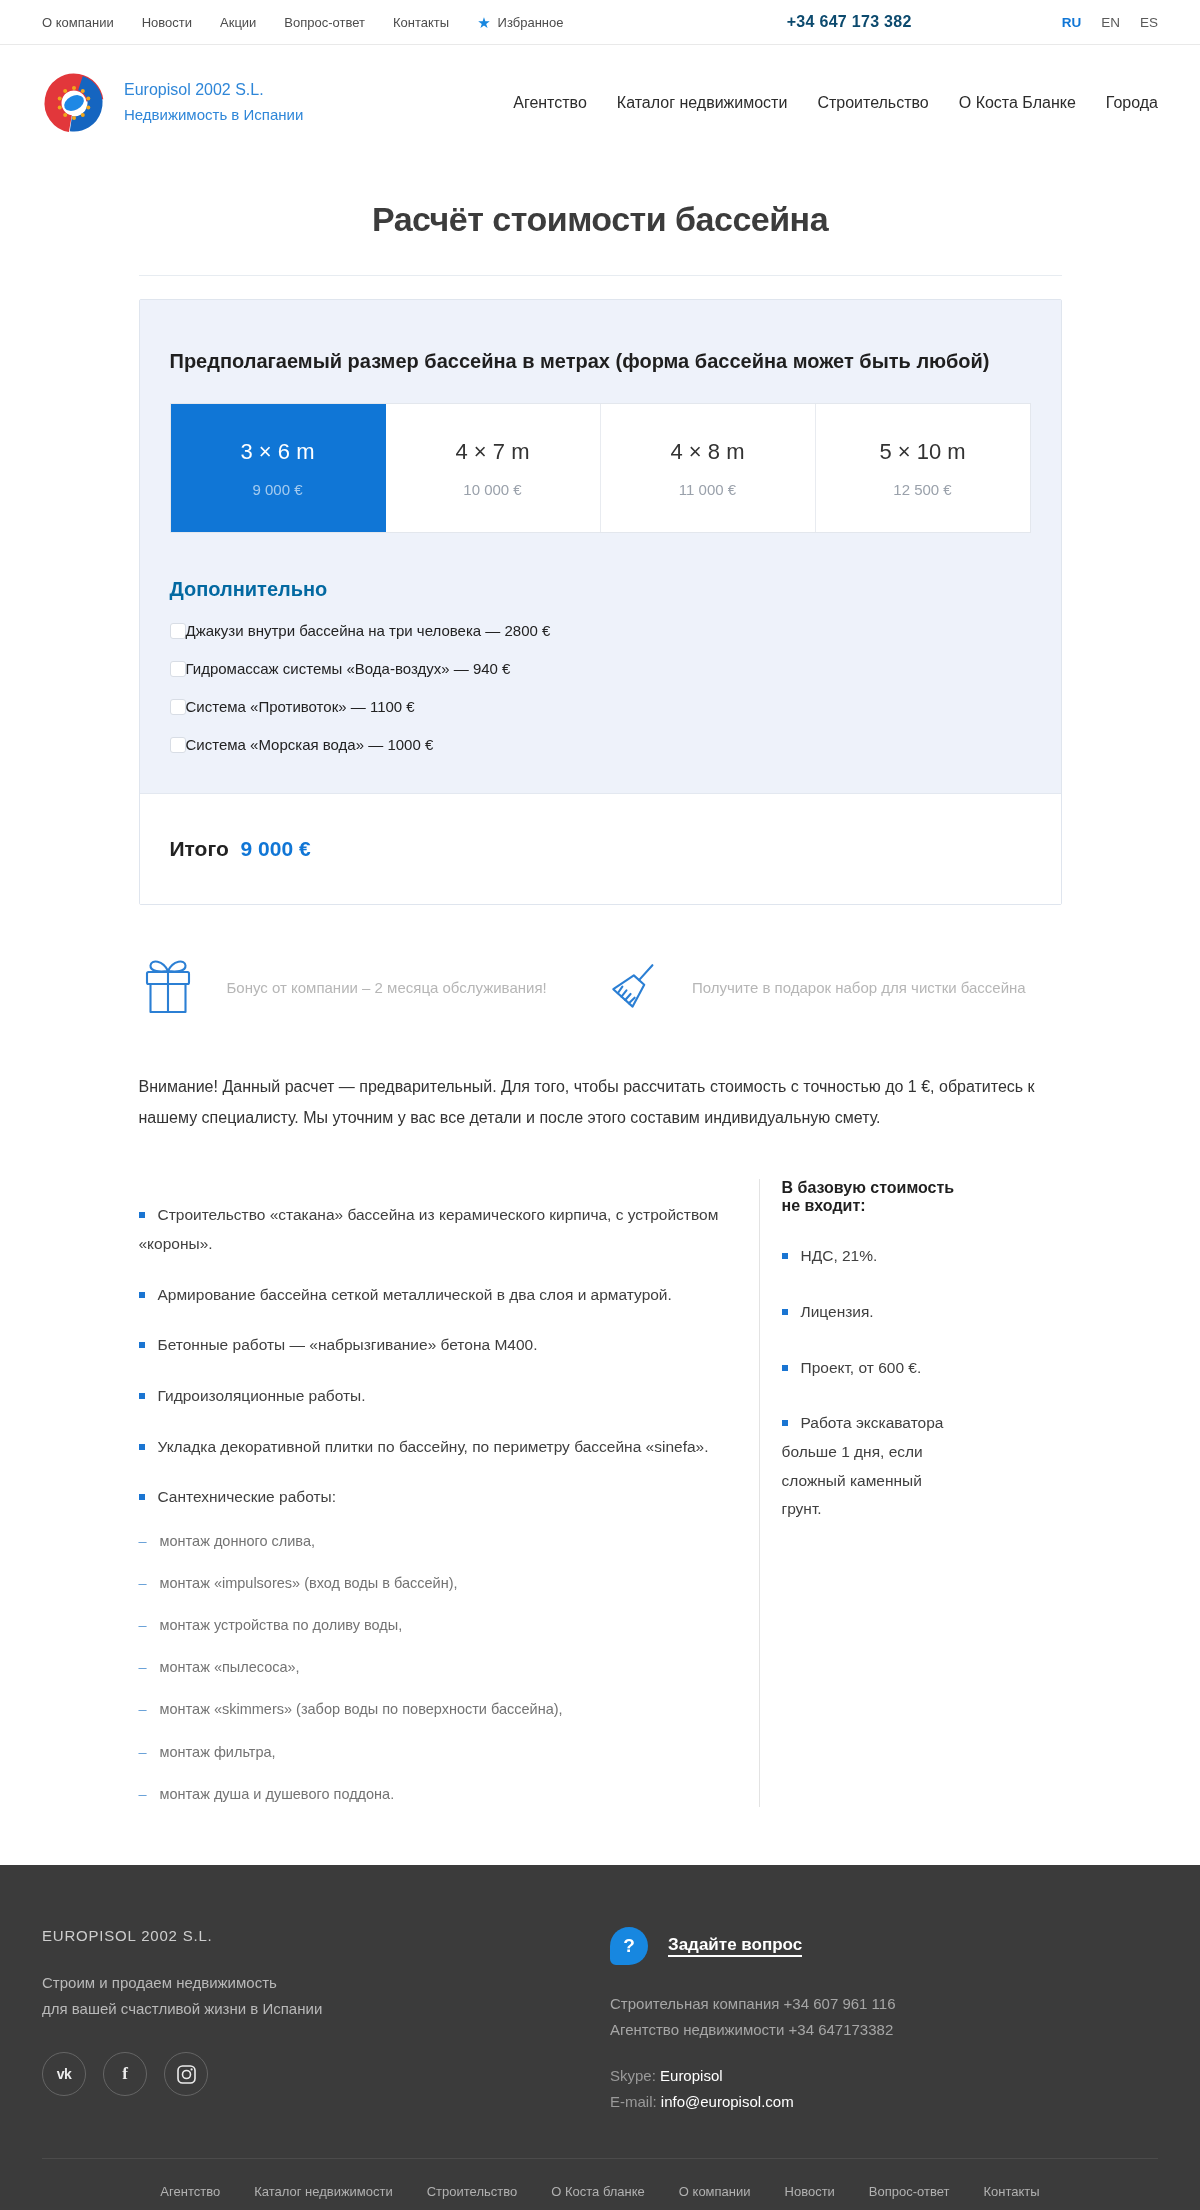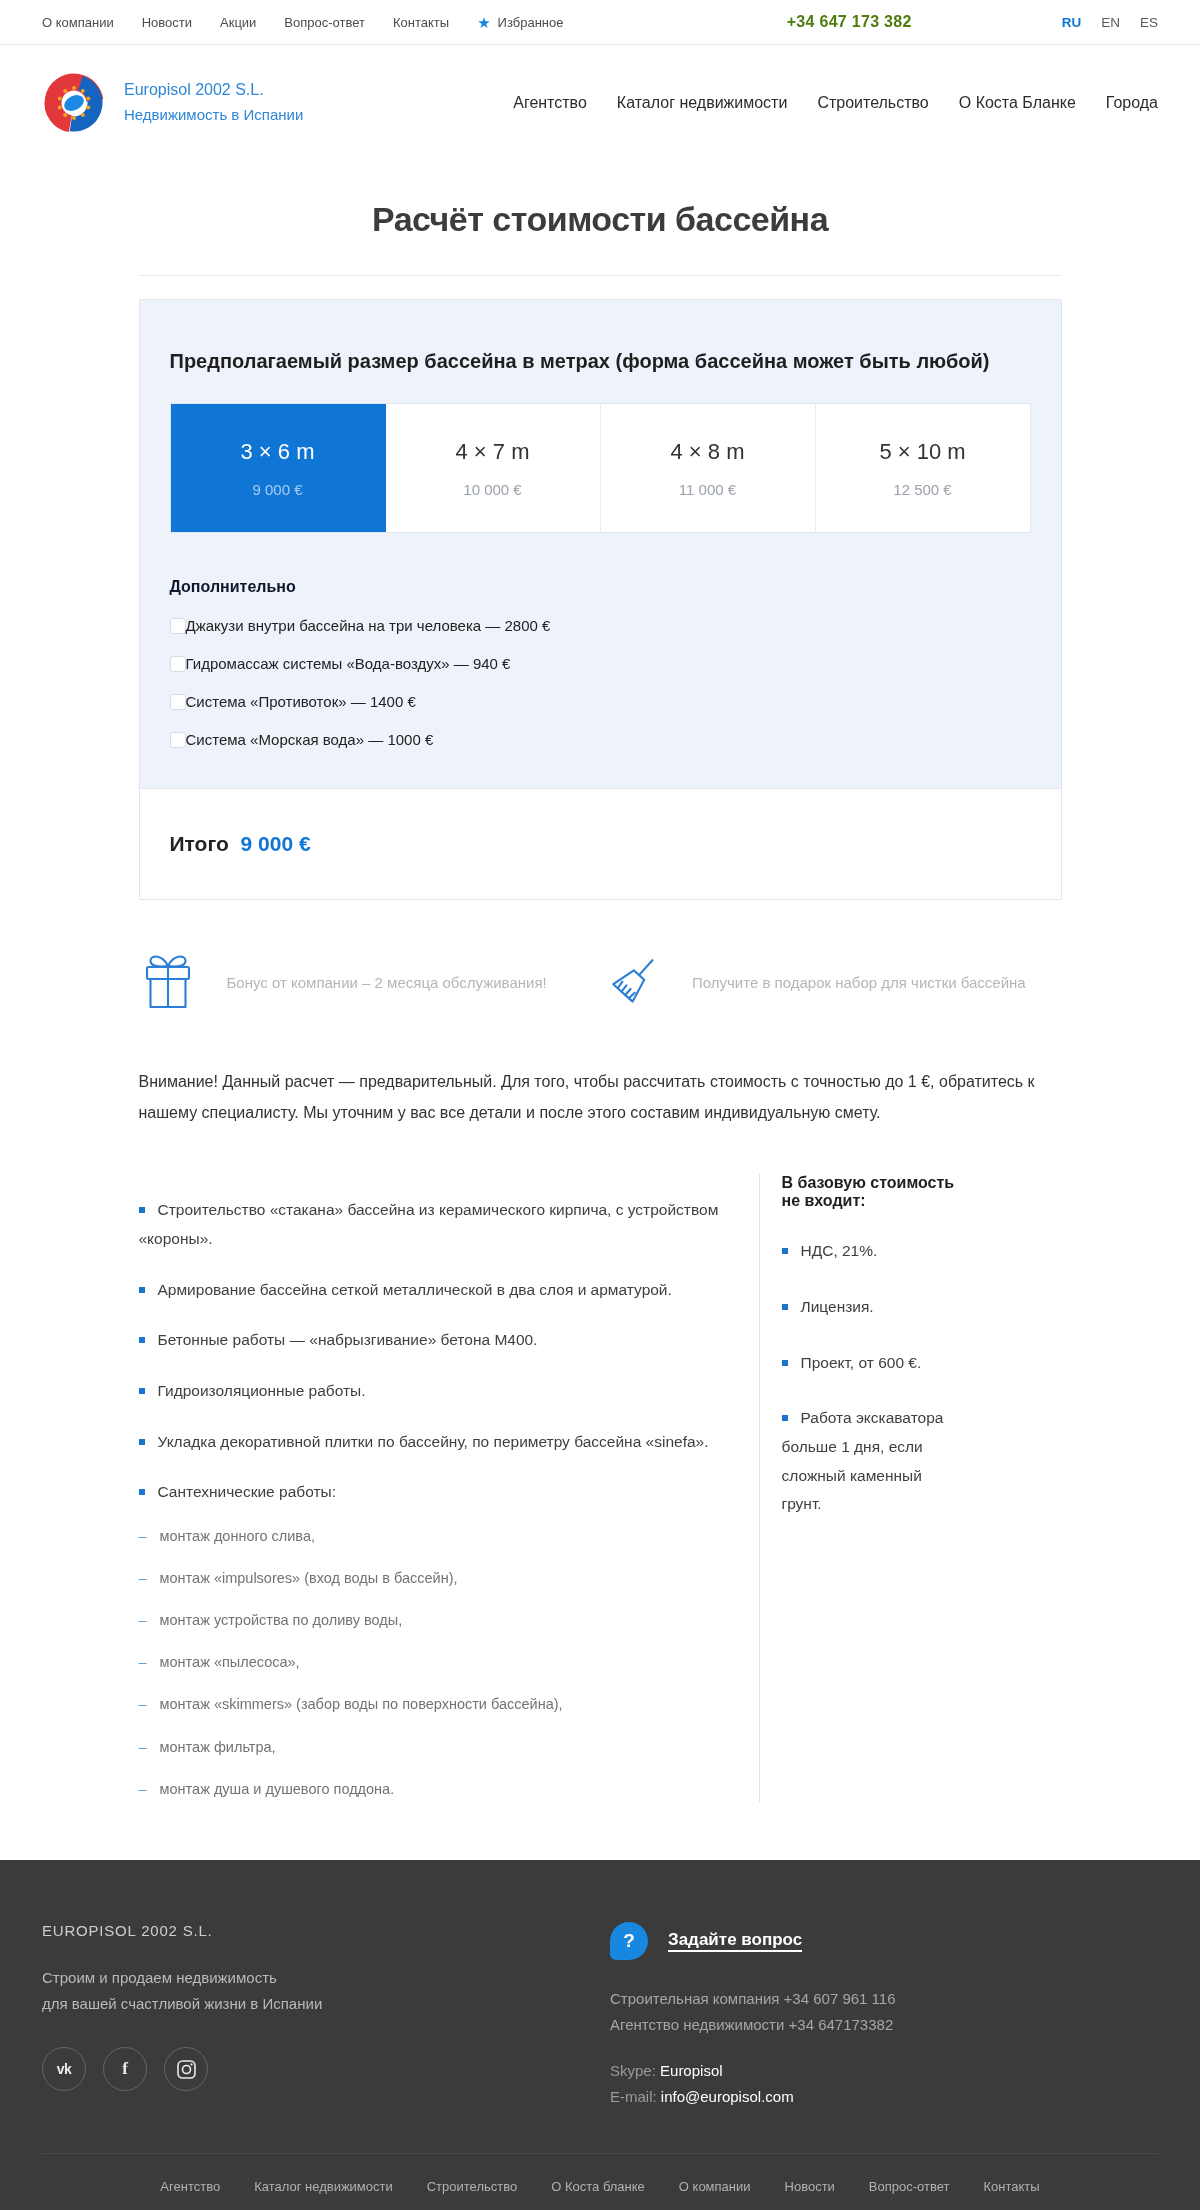--- a/index.html
+++ b/index.html
@@ -9,21 +9,21 @@
   *{box-sizing:border-box;margin:0;padding:0;}
   body{width:1200px;margin:0 auto;background:#fff;font-family:"Liberation Sans",sans-serif;color:#333;}
   a{text-decoration:none;color:inherit;cursor:pointer;}
 
   
   .topbar{height:45px;border-bottom:1px solid #e9e9e9;background:#fff;}
   .topbar-in{width:1116px;margin:0 auto;height:100%;display:flex;align-items:center;}
   .top-links{display:flex;gap:28px;align-items:center;font-size:13px;color:#4c4c4c;}
   .fav{display:flex;align-items:center;gap:7px;color:#4c4c4c;}
   .fav .star{color:var(--accent2);font-size:15px;line-height:1;}
-  .top-phone{margin-left:auto;font-size:16px;font-weight:700;color:#4d7c0f;letter-spacing:.3px;}
+  .top-phone{margin-left:auto;font-size:16px;font-weight:700;color:#0c4a6e;letter-spacing:.3px;}
   .langs{margin-left:150px;display:flex;gap:20px;font-size:13.5px;color:#5a5a5a;}
   .langs .active{color:var(--accent);font-weight:700;}
 
   
   .header{height:115px;}
   .header-in{width:1116px;margin:0 auto;height:100%;display:flex;align-items:center;}
   .logo{display:flex;align-items:center;gap:18px;}
   .logo-text{font-size:16px;color:var(--link-blue);line-height:1.65;}
   .logo-text .sub{font-size:15px;}
   .main-nav{margin-left:auto;display:flex;gap:30px;font-size:16px;font-weight:500;color:#2c2c2c;}
@@ -37,21 +37,21 @@
   .calc-upper{background:var(--panel);padding:50px 30px 40px;}
   .calc-label{font-size:20px;font-weight:700;color:#1f1f1f;}
   .size-row{display:flex;margin-top:30px;background:#4c1d95;border:1px solid #e3e7ed;}
   .size-cell{flex:1;height:128px;display:flex;flex-direction:column;align-items:center;justify-content:center;gap:16px;border-right:1px solid #e8ebf0;cursor:pointer;background:#fff;}
   .size-cell:last-child{border-right:none;}
   .size-cell .sz{font-size:22px;color:#333;}
   .size-cell .pr{font-size:15px;color:#9aa1ab;}
   .size-cell.active{background:var(--accent);border-color:var(--accent);}
   .size-cell.active .sz{color:#fff;}
   .size-cell.active .pr{color:rgba(255,255,255,.62);}
-  .extras-title{margin-top:45px;font-size:16px;font-weight:700;color:#0f172a;}
+  .extras-title{margin-top:45px;font-size:20px;font-weight:700;color:#0369a1;}
   .extra-row{display:flex;align-items:center;margin-top:21px;cursor:pointer;}
   .extra-row:first-of-type{margin-top:28px;}
   .checkbox{width:16px;height:16px;background:#fff;border:1px solid #d8dde5;border-radius:3px;flex:none;}
   .extra-label{font-size:15px;color:#222;}
   .calc-total{background:#fff;border-top:1px solid #e3e8f0;padding:43px 30px;font-size:21px;font-weight:700;color:#222;}
   .calc-total .val{color:var(--accent);margin-left:6px;}
 
   
   .bonus-row{width:923px;margin:50px auto 0;display:flex;}
   .bonus-item{flex:1;display:flex;align-items:center;gap:30px;}
@@ -185,21 +185,21 @@
     <div class="extra-row">
       <span class="checkbox"></span>
       <span class="extra-label">Джакузи внутри бассейна на три человека — 2800 €</span>
     </div>
     <div class="extra-row">
       <span class="checkbox"></span>
       <span class="extra-label">Гидромассаж системы «Вода-воздух» — 940 €</span>
     </div>
     <div class="extra-row">
       <span class="checkbox"></span>
-      <span class="extra-label">Система «Противоток» — 1400 €</span>
+      <span class="extra-label">Система «Противоток» — 1100 €</span>
     </div>
     <div class="extra-row">
       <span class="checkbox"></span>
       <span class="extra-label">Система «Морская вода» — 1000 €</span>
     </div>
   </div>
   <div class="calc-total">
     <span>Итого</span>
     <span class="val">9 000 €</span>
   </div>

